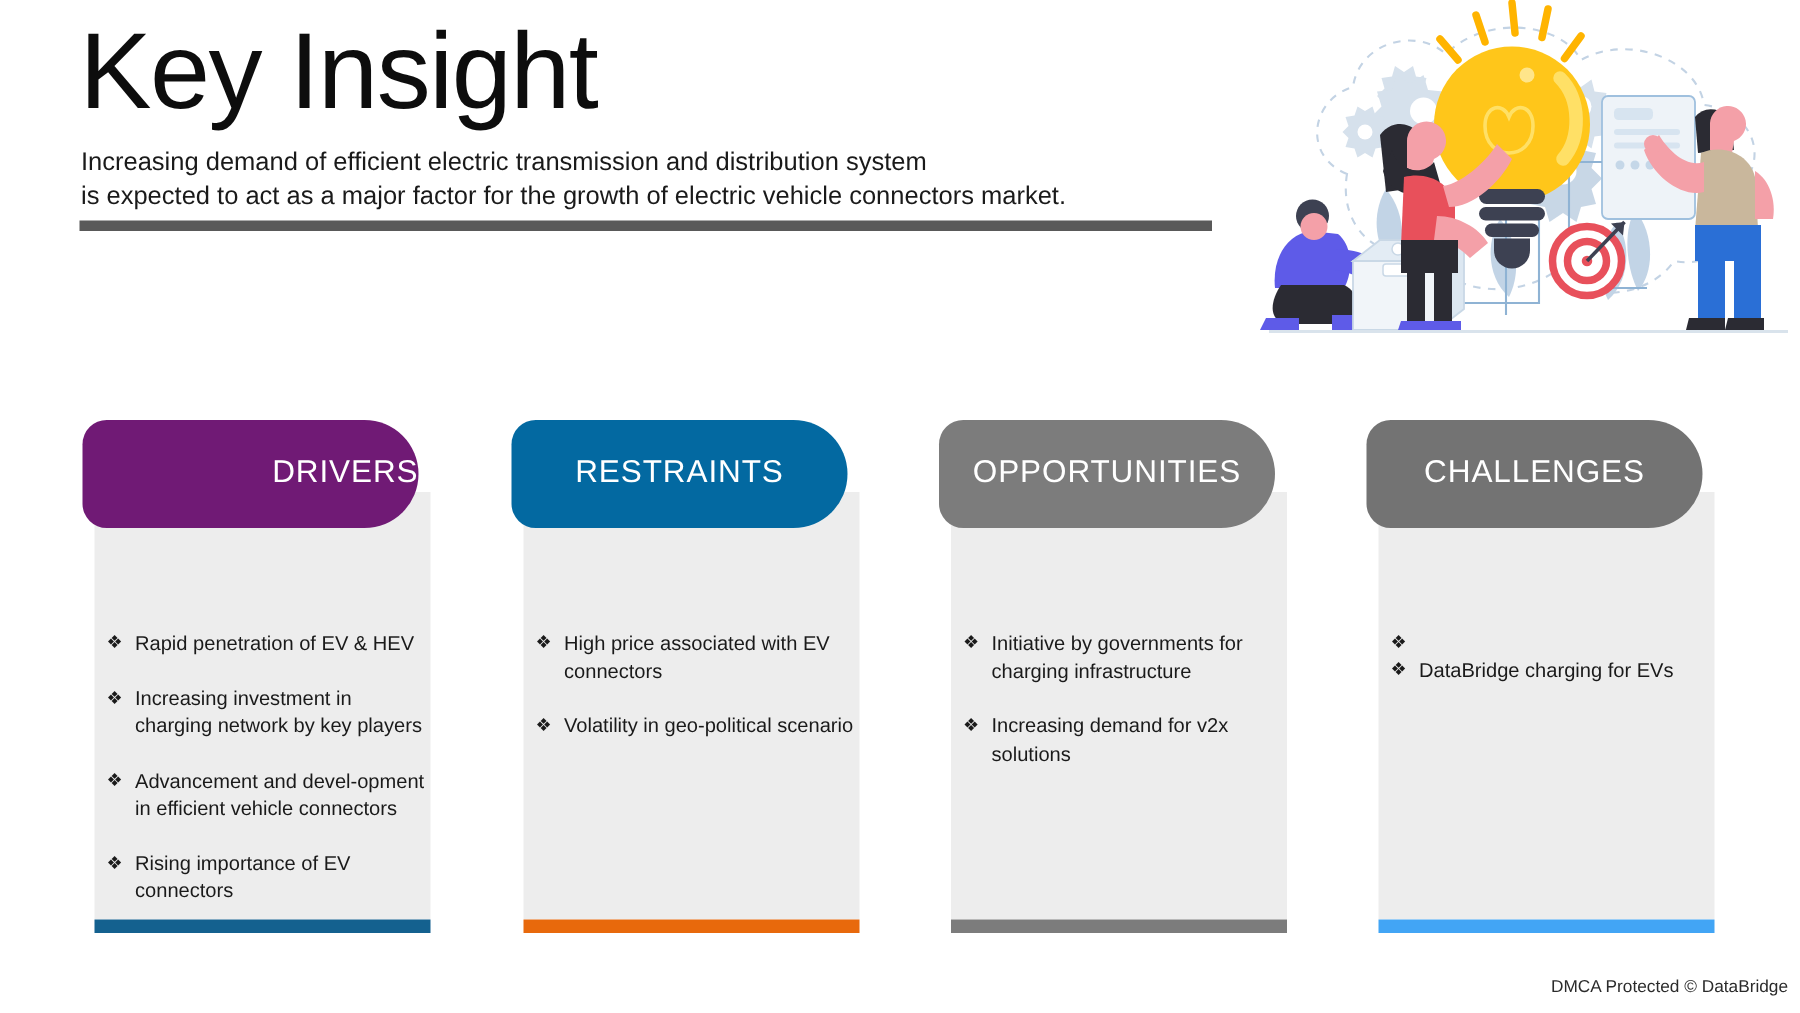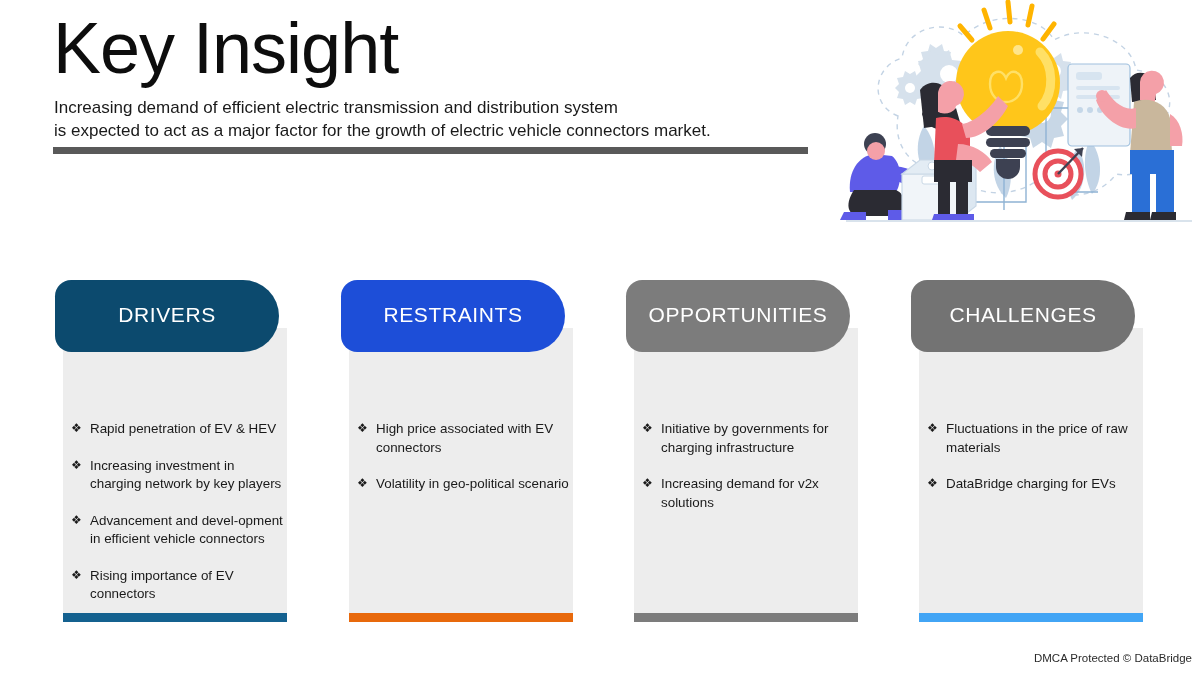--- a/index.html
+++ b/index.html
@@ -224,34 +224,34 @@
 
     <div class="card" id="card-drivers">
       <div class="card-body" style="background: rgb(237, 237, 237);">
         <ul class="card-list">
             <li><span class="bullet">❖</span><span>Rapid penetration of EV &amp; HEV</span></li>
             <li><span class="bullet">❖</span><span>Increasing investment in charging network by key players</span></li>
             <li><span class="bullet">❖</span><span>Advancement and devel-opment in efficient vehicle connectors</span></li>
             <li><span class="bullet">❖</span><span>Rising importance of EV connectors</span></li>
           </ul>
       </div>
-      <div class="card-head" style="background: #0c4a6e;">
+      <div class="card-head" style="background: #701a75; justify-content: flex-end;">
         <span class="card-head-label">DRIVERS</span>
       </div>
       <div class="card-foot" style="background: rgb(20, 97, 143);"></div>
     </div>
 
     <div class="card" id="card-restraints">
       <div class="card-body" style="background: rgb(237, 237, 237);">
         <ul class="card-list">
             <li><span class="bullet">❖</span><span>High price associated with EV connectors</span></li>
             <li><span class="bullet">❖</span><span>Volatility in geo-political scenario</span></li>
           </ul>
       </div>
-      <div class="card-head" style="background: #1d4ed8;">
+      <div class="card-head" style="background: #0369a1;">
         <span class="card-head-label">RESTRAINTS</span>
       </div>
       <div class="card-foot" style="background: rgb(232, 105, 12);"></div>
     </div>
 
     <div class="card" id="card-opportunities">
       <div class="card-body" style="background: rgb(237, 237, 237);">
         <ul class="card-list">
             <li><span class="bullet">❖</span><span>Initiative by governments for charging infrastructure</span></li>
             <li><span class="bullet">❖</span><span>Increasing demand for v2x solutions</span></li>
@@ -259,21 +259,21 @@
       </div>
       <div class="card-head" style="background: rgb(124, 124, 124);">
         <span class="card-head-label">OPPORTUNITIES</span>
       </div>
       <div class="card-foot" style="background: rgb(124, 124, 124);"></div>
     </div>
 
     <div class="card" id="card-challenges">
       <div class="card-body" style="background: rgb(237, 237, 237);">
         <ul class="card-list">
-            <li><span class="bullet">❖</span><span>Fluctuations in the price of raw materials</span></li>
+            <li><span class="bullet">❖</span></li>
             <li><span class="bullet">❖</span><span>DataBridge charging for EVs</span></li>
           </ul>
       </div>
       <div class="card-head" style="background: #737373;">
         <span class="card-head-label">CHALLENGES</span>
       </div>
       <div class="card-foot" style="background: rgb(66, 165, 245);"></div>
     </div>
 
   </div>

